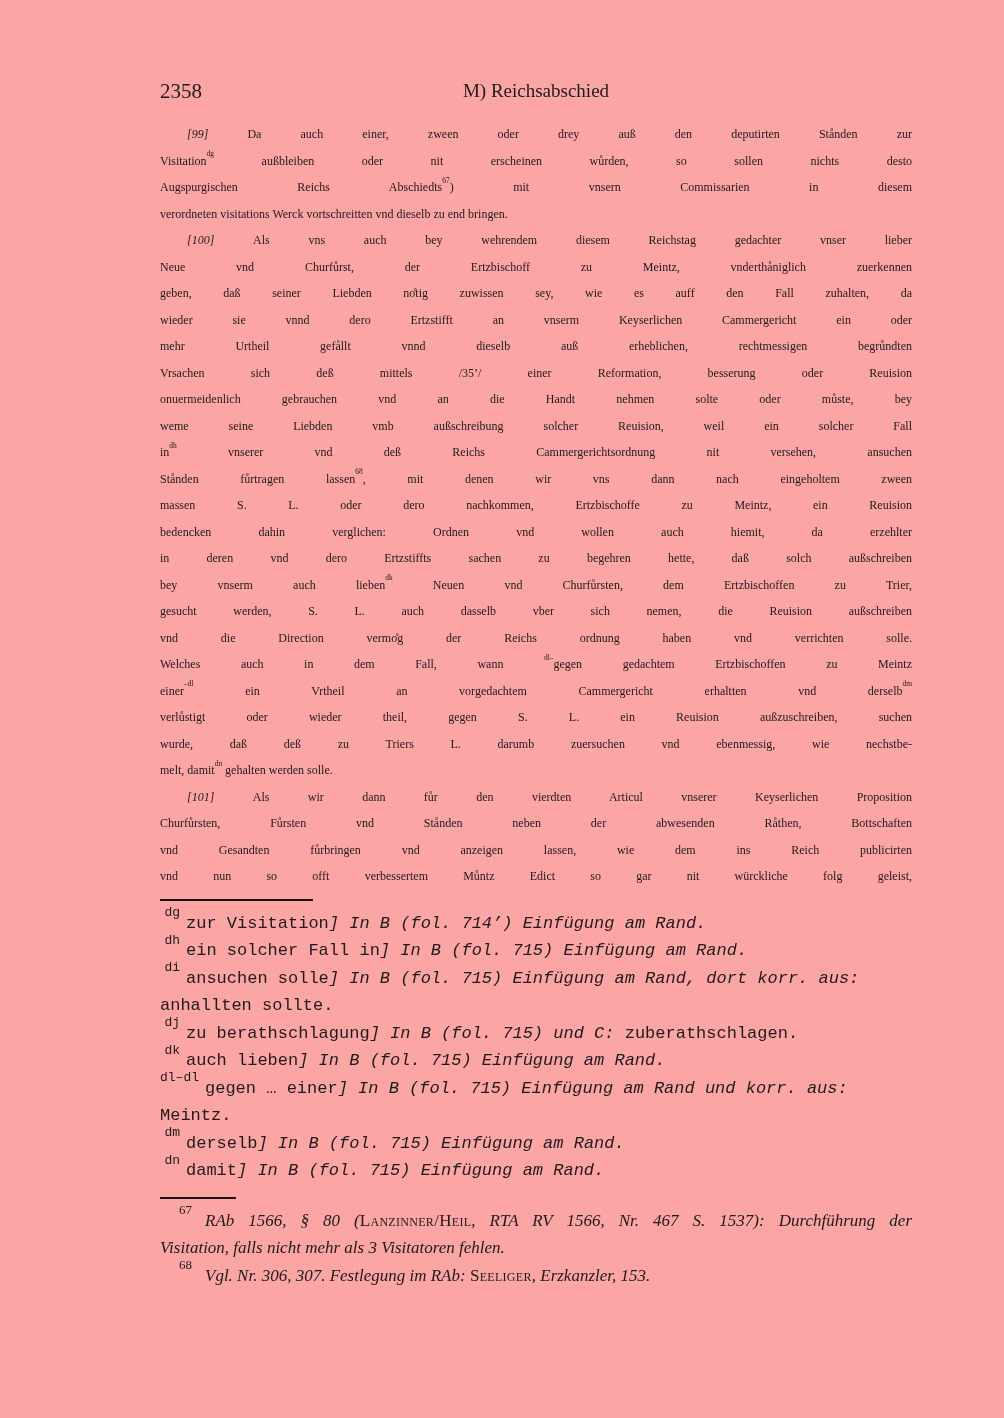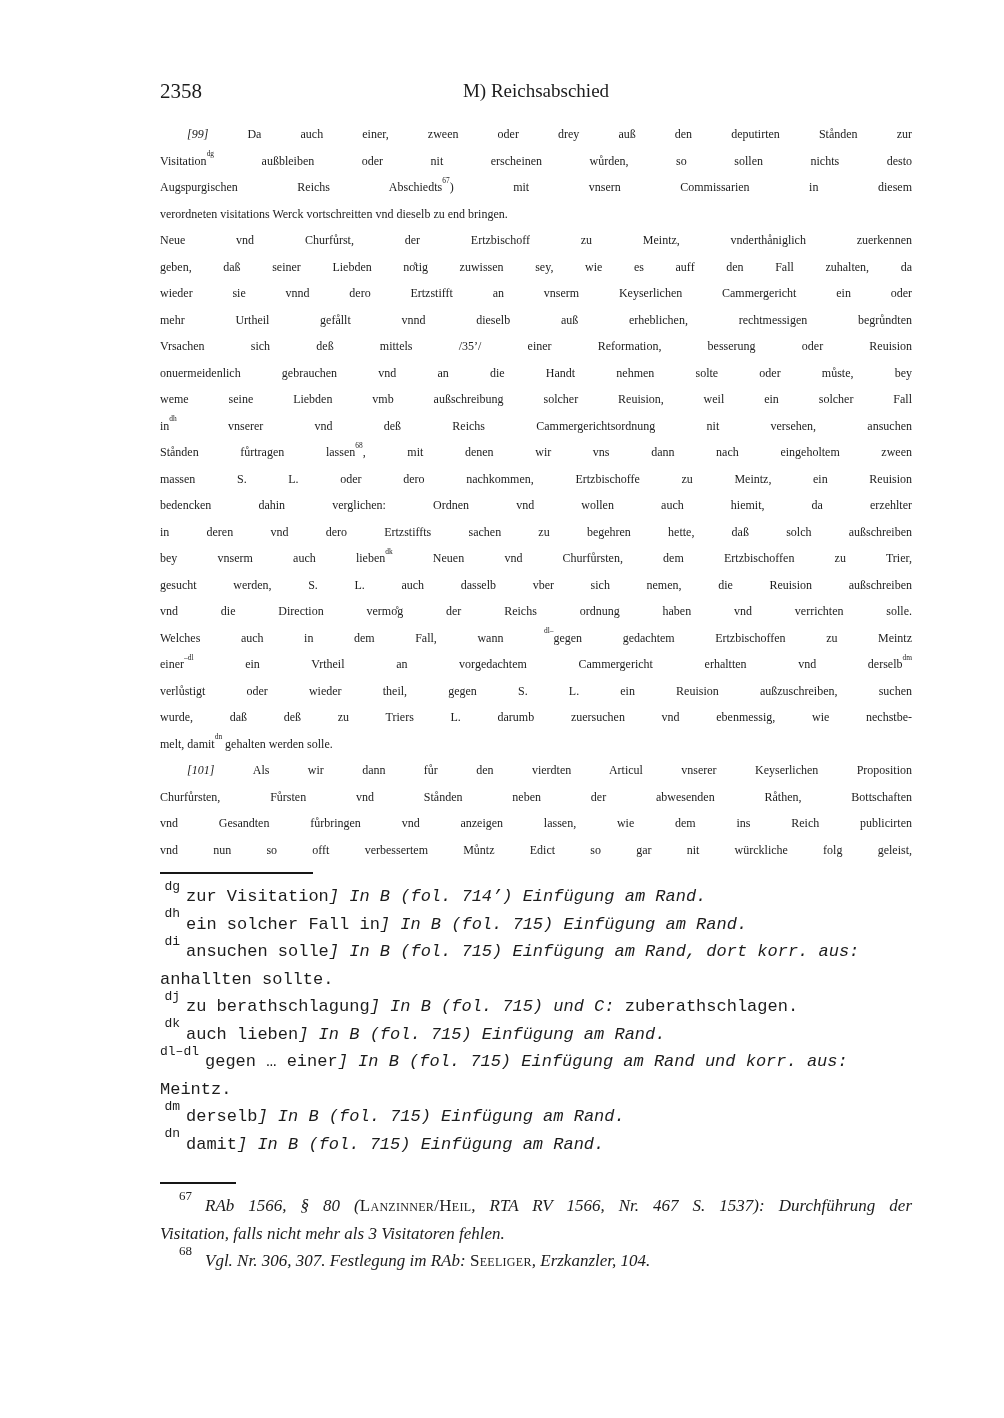--- a/index.html
+++ b/index.html
@@ -1,19 +1,19 @@
 <!DOCTYPE html>
 <html><head>
 <meta charset="utf-8">
 <style>
   html,body { margin:0; padding:0; background:#e8e8e8; }
   .page {
     position:relative;
     width:1004px; height:1418px;
-    background:#ffffff;
+    background:#fca5a5;
     color:#1c1c1c;
     font-family:"Liberation Serif", serif;
     overflow:hidden;
   }
   .content { position:absolute; left:160px; top:78px; width:752px; }
 
   
   .header { position:relative; height:28px; }
   .page-number { position:absolute; left:0; top:0; font-size:21px; line-height:26px; }
   .running-title { text-align:center; font-size:19px; line-height:26px; }
@@ -27,21 +27,21 @@
   .i  { font-style:italic; }
   .sc { font-variant:small-caps; font-style:normal; letter-spacing:0.3px; }
 
   
   .apparatus { margin-top:9px; font-size:17px; line-height:27.5px;font-family:Liberation Mono, monospace; }
   .rule-1 { width:153px; height:0; border:none; border-top:2px solid #161616; margin:0 0 9px 0; }
   .app-note { text-align:left; }
   .app-label { display:inline-block; min-width:20px; text-align:right; margin-right:6px; font-size:13px; top:-0.35em; }
 
   
-  .footnotes { margin-top:24px; font-size:17px; line-height:27.5px; }
+  .footnotes { margin-top:12px; font-size:17px; line-height:27.5px; }
   .rule-2 { width:76px; height:0; border:none; border-top:2.4px solid #161616; margin:0 0 8px 0; }
   .fn-label { margin-left:19px; margin-right:13px; font-size:13px; top:-0.35em; }
 </style>
 </head>
 <body>
 
 <div class="page">
   <div class="content">
 
     <div class="header">
@@ -50,20 +50,21 @@
     </div>
 
     <div class="body-text">
         <div>
           <div class="line first"><span class="i">[99] </span><span>Da auch einer, zween oder drey auß den deputirten Stånden zur</span></div>
           <div class="line"><span>Visitation</span><sup>dg</sup><span> außbleiben oder nit erscheinen wůrden, so sollen nichts desto</span></div>
           <div class="line"><span>Augspurgischen Reichs Abschiedts</span><sup>67</sup><span>) mit vnsern Commissarien in diesem</span></div>
           <div class="line ragged"><span>verordneten visitations Werck vortschreitten vnd dieselb zu end bringen.</span></div>
         </div>
         <div>
+          <div class="line first"><span class="i">[100] </span><span>Als vns auch bey wehrendem diesem Reichstag gedachter vnser lieber</span></div>
           <div class="line"><span>Neue vnd Churfůrst, der Ertzbischoff zu Meintz, vnderthåniglich zuerkennen</span></div>
           <div class="line"><span>geben, daß seiner Liebden no̊tig zuwissen sey, wie es auff den Fall zuhalten, da</span></div>
           <div class="line"><span>wieder sie vnnd dero Ertzstifft an vnserm Keyserlichen Cammergericht ein oder</span></div>
           <div class="line"><span>mehr Urtheil gefållt vnnd dieselb auß erheblichen, rechtmessigen begrůndten</span></div>
           <div class="line"><span>Vrsachen sich deß mittels /35’/ einer Reformation, besserung oder Reuision</span></div>
           <div class="line"><span>onuermeidenlich gebrauchen vnd an die Handt nehmen solte oder můste, bey</span></div>
           <div class="line"><span>weme seine Liebden vmb außschreibung solcher Reuision, weil ein solcher Fall</span></div>
           <div class="line"><span>in</span><sup>dh</sup><span> vnserer vnd deß Reichs Cammergerichtsordnung nit versehen, ansuchen</span></div>
           <div class="line"><span>Stånden fůrtragen lassen</span><sup>68</sup><span>, mit denen wir vns dann nach eingeholtem zween</span></div>
           <div class="line"><span>massen S. L. oder dero nachkommen, Ertzbischoffe zu Meintz, ein Reuision</span></div>
@@ -101,19 +102,19 @@
     </div>
 
     <div class="footnotes">
       <hr class="rule-2">
       <div id="footnote-list">
           <div>
             <div class="line"><sup class="fn-label">67</sup><span class="i">RAb 1566, § 80 (</span><span class="sc">Lanzinner/Heil</span><span class="i">, </span><span class="i">RTA RV 1566, Nr. 467 S. 1537): Durchführung der</span></div>
             <div class="line ragged"><span class="i">Visitation, falls nicht mehr als 3 Visitatoren fehlen.</span></div>
           </div>
           <div>
-            <div class="line ragged"><sup class="fn-label">68</sup><span class="i">Vgl. Nr. 306, 307. Festlegung im RAb: </span><span class="sc">Seeliger</span><span class="i">, </span><span class="i">Erzkanzler, 104.</span></div>
+            <div class="line ragged"><sup class="fn-label">68</sup><span class="i">Vgl. Nr. 306, 307. Festlegung im RAb: </span><span class="sc">Seeliger</span><span class="i">, </span><span class="i">Erzkanzler, 153.</span></div>
           </div>
         </div>
     </div>
 
   </div>
 </div>
 
 </body></html>

